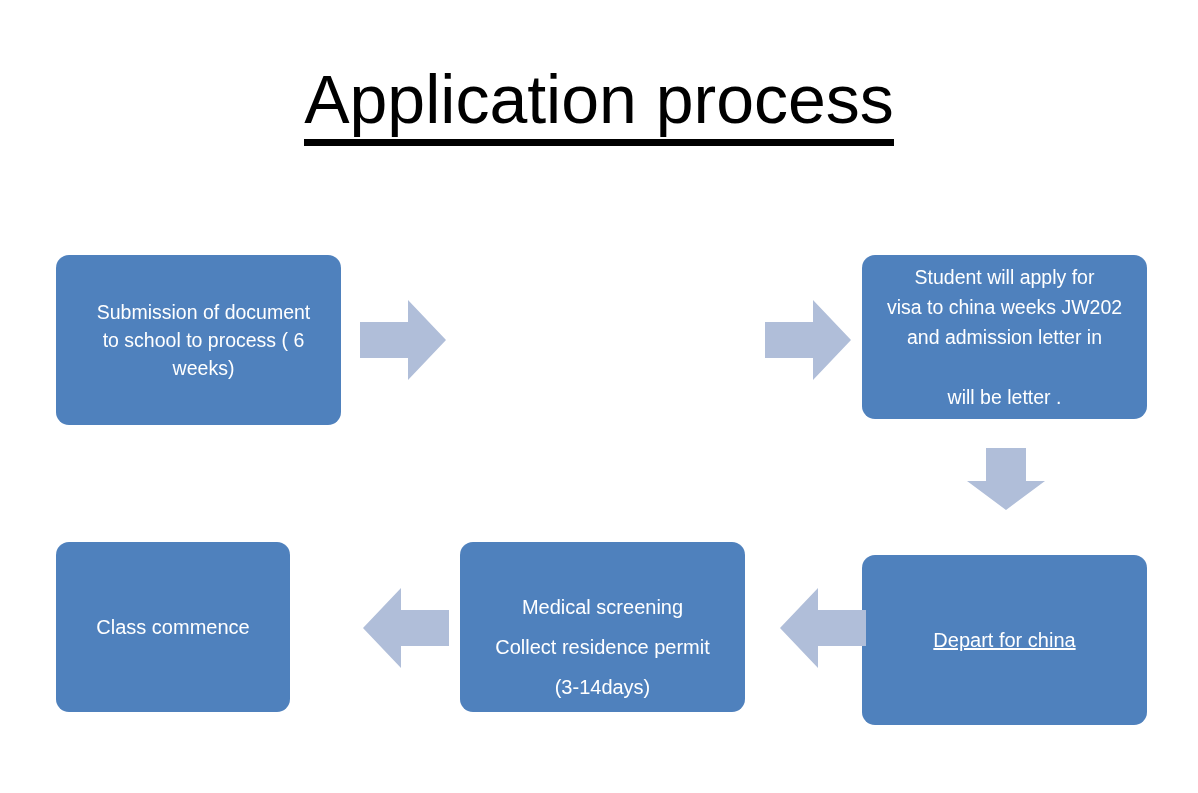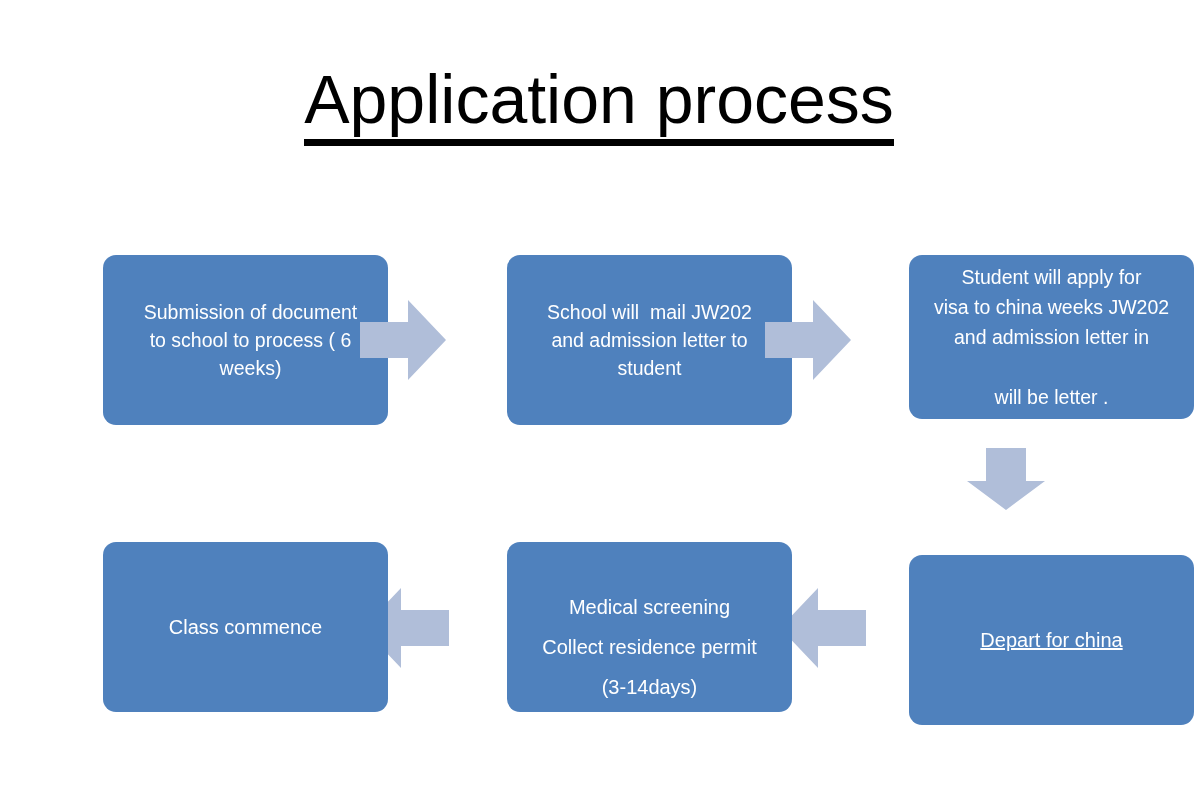--- a/index.html
+++ b/index.html
@@ -45,21 +45,20 @@
     position: absolute;
     box-sizing: border-box;
     background: #4f81bd;
     border-radius: 13px;
     color: #ffffff;
     display: flex;
     align-items: center;
     justify-content: center;
     text-align: center;
     padding: 4px 10px;
-    margin-left: 47px;
   }
   .pbox .txt {
     width: 100%;
     display: block;
   }
 
   
   #box-submission {
     left: 56px;  top: 255px;
     width: 285px; height: 170px;
@@ -92,21 +91,21 @@
   
   #box-permit {
     left: 460px; top: 542px;
     width: 285px; height: 170px;
     font-size: 20px;
     line-height: 40px;
   }
   
   #box-class {
     left: 56px;  top: 542px;
-    width: 285px; height: 170px;
+    width: 234px; height: 170px;
     font-size: 20px;
     line-height: 28px;
   }
 
   
   .arrow {
     position: absolute;
   }
   .arrow svg { display: block; }
 
@@ -130,27 +129,20 @@
       <span>weeks)</span>
     </span>
   </div>
 
   <div class="arrow" id="arrow-1">
     <svg width="86" height="80" viewBox="0 0 86 80" xmlns="http://www.w3.org/2000/svg">
       <polygon points="0,22 48,22 48,0 86,40 48,80 48,58 0,58" fill="#b0bed9"></polygon>
     </svg>
   </div>
 
-  <div class="pbox" id="box-school-mail">
-    <span class="txt">
-      <span style="white-space: pre-wrap;">School will  mail JW202</span><br>
-      <span>and admission letter to</span><br>
-      <span>student</span>
-    </span>
-  </div>
 
   <div class="arrow" id="arrow-2">
     <svg width="86" height="80" viewBox="0 0 86 80" xmlns="http://www.w3.org/2000/svg">
       <polygon points="0,22 48,22 48,0 86,40 48,80 48,58 0,58" fill="#b0bed9"></polygon>
     </svg>
   </div>
 
   <div class="pbox" id="box-visa">
     <span class="txt">
       <span>Student will apply for</span><br>

